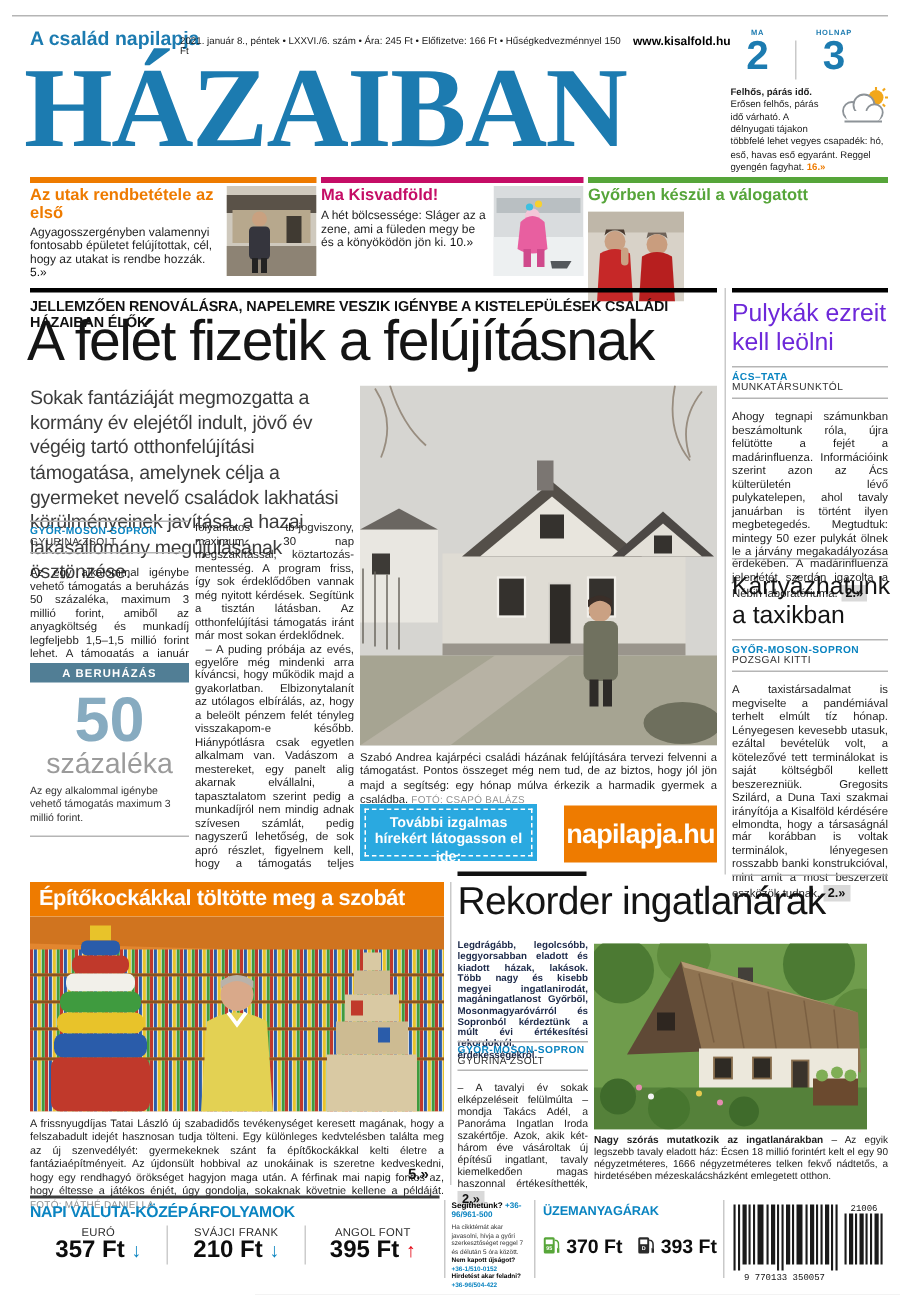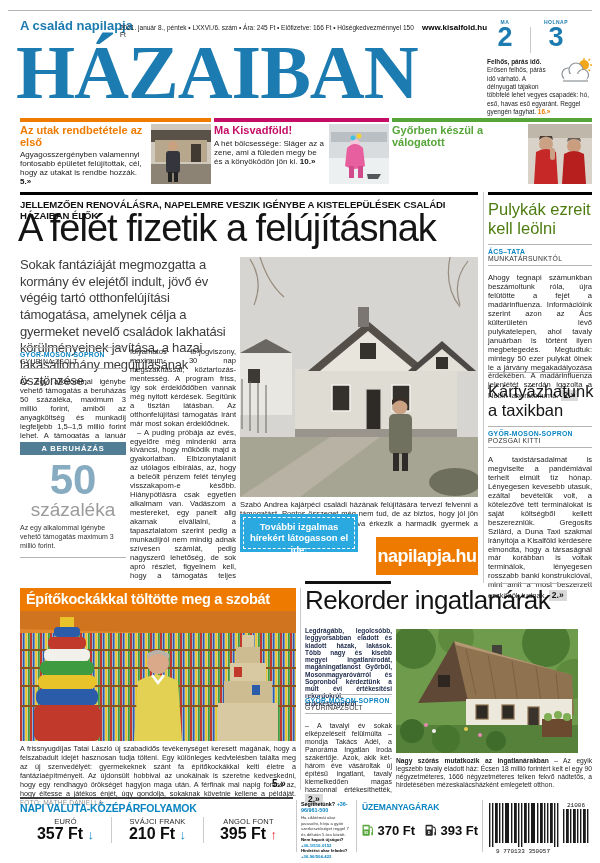--- a/index.html
+++ b/index.html
@@ -9,21 +9,21 @@
   .ser{font-family:Liberation Sans, sans-serif;}
   .b{font-weight:bold;}
   .j{text-align:justify;text-justify:inter-word;}
   .blue{color:#0a84c1;}
   .hl{background:#b5b5b5;height:1px;}
   .vl{background:#c9c9c9;width:1px;}
   p{margin:0;}
   .ind{text-indent:7px;}
   .pref{display:inline-block;background:#d9d9d9;color:#111;font-weight:bold;
         font-size:8.5px;line-height:11px;padding:0 3px;white-space:nowrap;}
-  .tpref{font-weight:bold;color:#111;text-align:right;}
+  .tpref{font-weight:normal;color:#111;text-align:right;}
   .byloc{font-size:6.8px;font-weight:bold;color:#0a84c1;letter-spacing:.3px;}
   .byauth{font-size:6.8px;color:#333;letter-spacing:.3px;}
   .tiny{font-size:7.6px;line-height:1.18;color:#1d1d1d;}
   .caption{font-size:7.5px;line-height:1.26;color:#1d1d1d;}
   .credit{color:#8f8f8f;font-size:6.6px;letter-spacing:.2px;}
   svg{display:block;}
   .teaser{border-top:4px solid #000;display:flex;align-items:stretch;}
   .teaser .tx{padding:3px 4px 0 0;flex:1;}
   .teaser h3{margin:0 0 2px 0;font-size:11px;line-height:1.05;}
   .teaser .tb{font-size:8px;line-height:1.14;color:#1d1d1d;}
@@ -103,21 +103,21 @@
       <circle cx="26" cy="20" r="5" fill="#f3c6d8"></circle>
       <path d="M18 24 q8 -8 16 0 l2 18 q-10 6 -20 0 z" fill="#e85fa0"></path>
       <rect x="20" y="42" width="5" height="12" fill="#d04a8c"></rect>
       <rect x="29" y="42" width="5" height="12" fill="#d04a8c"></rect>
       <circle cx="24" cy="14" r="2.4" fill="#3ec0e0"></circle>
         <circle cx="30" cy="12" r="2.4" fill="#f7d12f"></circle>
       <path d="M38 50 h14 l-3 5 h-10 z" fill="#54585c"></path>
     </svg>
   </div>
 
-  <div class="abs teaser" style="left:392px;top:118px;width:200px;height:64px;border-color:#56a53a;">
+  <div class="abs teaser" style="left:392px;top:118px;width:200px;height:64px;border-color:#56a53a;flex-direction:column;">
     <div class="tx">
       <h3 style="color:#56a53a;">Győrben készül a válogatott</h3>
     </div>
     <svg width="64" height="60" viewBox="0 0 64 60" style="flex-shrink:0;margin-top:2px;">
       <rect width="64" height="60" fill="#d8d2c8"></rect>
       <rect x="0" y="0" width="64" height="14" fill="#bfb7a9"></rect>
       <circle cx="18" cy="20" r="7" fill="#caa184"></circle>
       <path d="M11 16 q7 -7 14 0 l-1 -4 h-12 z" fill="#4a3a30"></path>
       <path d="M8 28 q10 -6 20 0 l2 32 h-24 z" fill="#c62828"></path>
       <rect x="22" y="24" width="5" height="12" rx="2.5" fill="#caa184"></rect>
@@ -191,30 +191,30 @@
     <path d="M152 148 q8 -9 16 0 l0 -5 q-8 -6 -16 0 z" fill="#3a2e28"></path>
     <rect x="149" y="157" width="23" height="40" rx="5" fill="#70715f"></rect>
     <rect x="153" y="196" width="6" height="18" fill="#2e2b28"></rect>
     <rect x="162" y="196" width="6" height="18" fill="#2e2b28"></rect>
   </svg>
 
   <div class="abs caption j" style="left:240px;top:500px;width:238px;">
     <span>Szabó Andrea kajárpéci családi házának felújítására tervezi felvenni a támogatást. Pontos összeget még nem tud, de az biztos, hogy jól jön majd a segítség: egy hónap múlva érkezik a harmadik gyermek a családba. </span><span class="credit">FOTÓ: CSAPÓ BALÁZS</span>
   </div>
 
-  <div class="abs" style="left:240px;top:514px;width:118px;height:38px;background:#2aa9e0;">
+  <div class="abs" style="left:240px;top:536px;width:118px;height:38px;background:#2aa9e0;">
     <div style="position:absolute;inset:3px;border:1.5px dashed #fff;"></div>
     <div class="b" style="position:relative;color:#fff;font-size:9.5px;line-height:1.2;text-align:center;padding:7px 6px 0 6px;">További izgalmas hírekért látogasson el ide:</div>
   </div>
   <div class="abs b" style="left:376px;top:537px;width:102px;height:38px;background:#ee7b00;color:#fff;font-size:18px;text-align:center;line-height:38px;letter-spacing:-0.5px;">napilapja.hu</div>
 
   <div class="abs vl" style="left:483px;top:192px;height:391px;"></div>
 
   <div class="abs" style="left:488px;top:192px;width:104px;height:3px;background:#000;"></div>
-  <div class="abs ser" style="left:488px;top:200px;width:104px;font-size:16.5px;line-height:1.15;color:#4d7c0f;">Pulykák ezreit kell leölni</div>
+  <div class="abs ser" style="left:488px;top:200px;width:104px;font-size:16.5px;line-height:1.15;color:#6d28d9;">Pulykák ezreit kell leölni</div>
   <div class="abs" style="left:488px;top:244px;width:104px;">
     <div class="hl"></div>
     <div class="byloc" style="margin-top:3px;">ÁCS–TATA</div>
     <div class="byauth">MUNKATÁRSUNKTÓL</div>
     <div class="hl" style="margin-top:3px;"></div>
   </div>
   <div class="abs tiny j" style="left:488px;top:274px;width:104px;">
     <span>Ahogy tegnapi számunkban beszámoltunk róla, újra felütötte a fejét a madárinfluenza. Információink szerint azon az Ács külterületén lévő pulykatelepen, ahol tavaly januárban is történt ilyen megbetegedés. Megtudtuk: mintegy 50 ezer pulykát ölnek le a járvány megakadályozása érdekében. A madárinfluenza jelenlétét szerdán igazolta a Nébih laboratóriuma. </span><span class="pref">2.»</span>
   </div>
   <div class="abs hl" style="left:488px;top:372px;width:104px;"></div>

